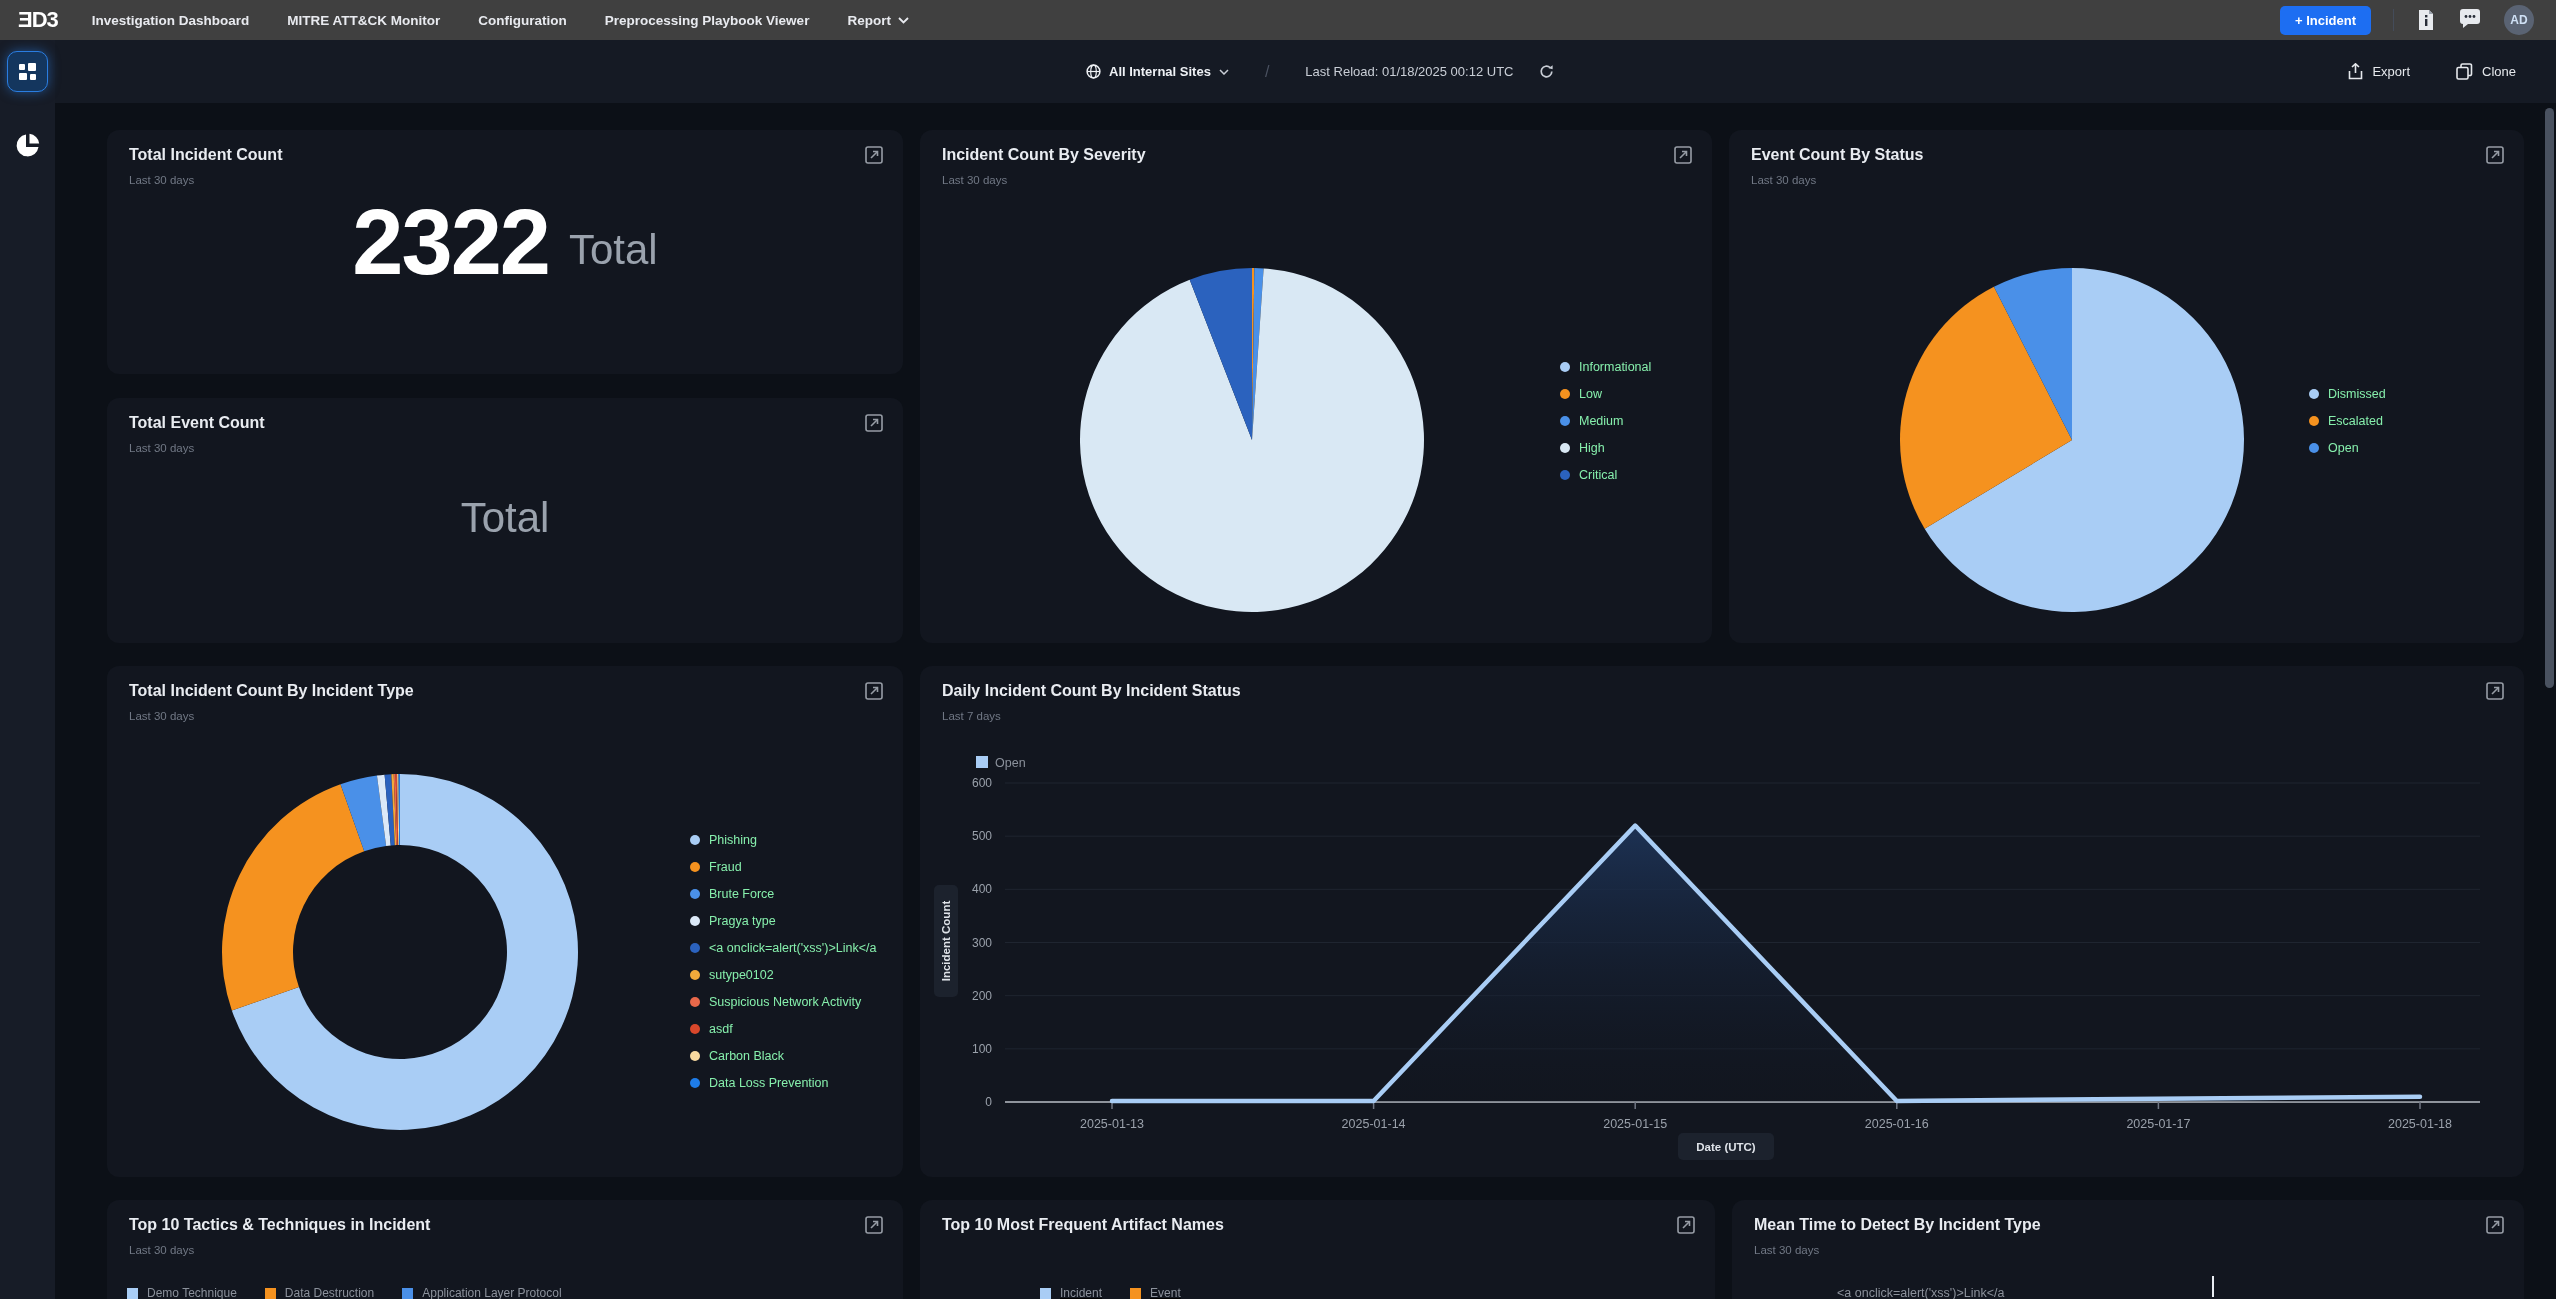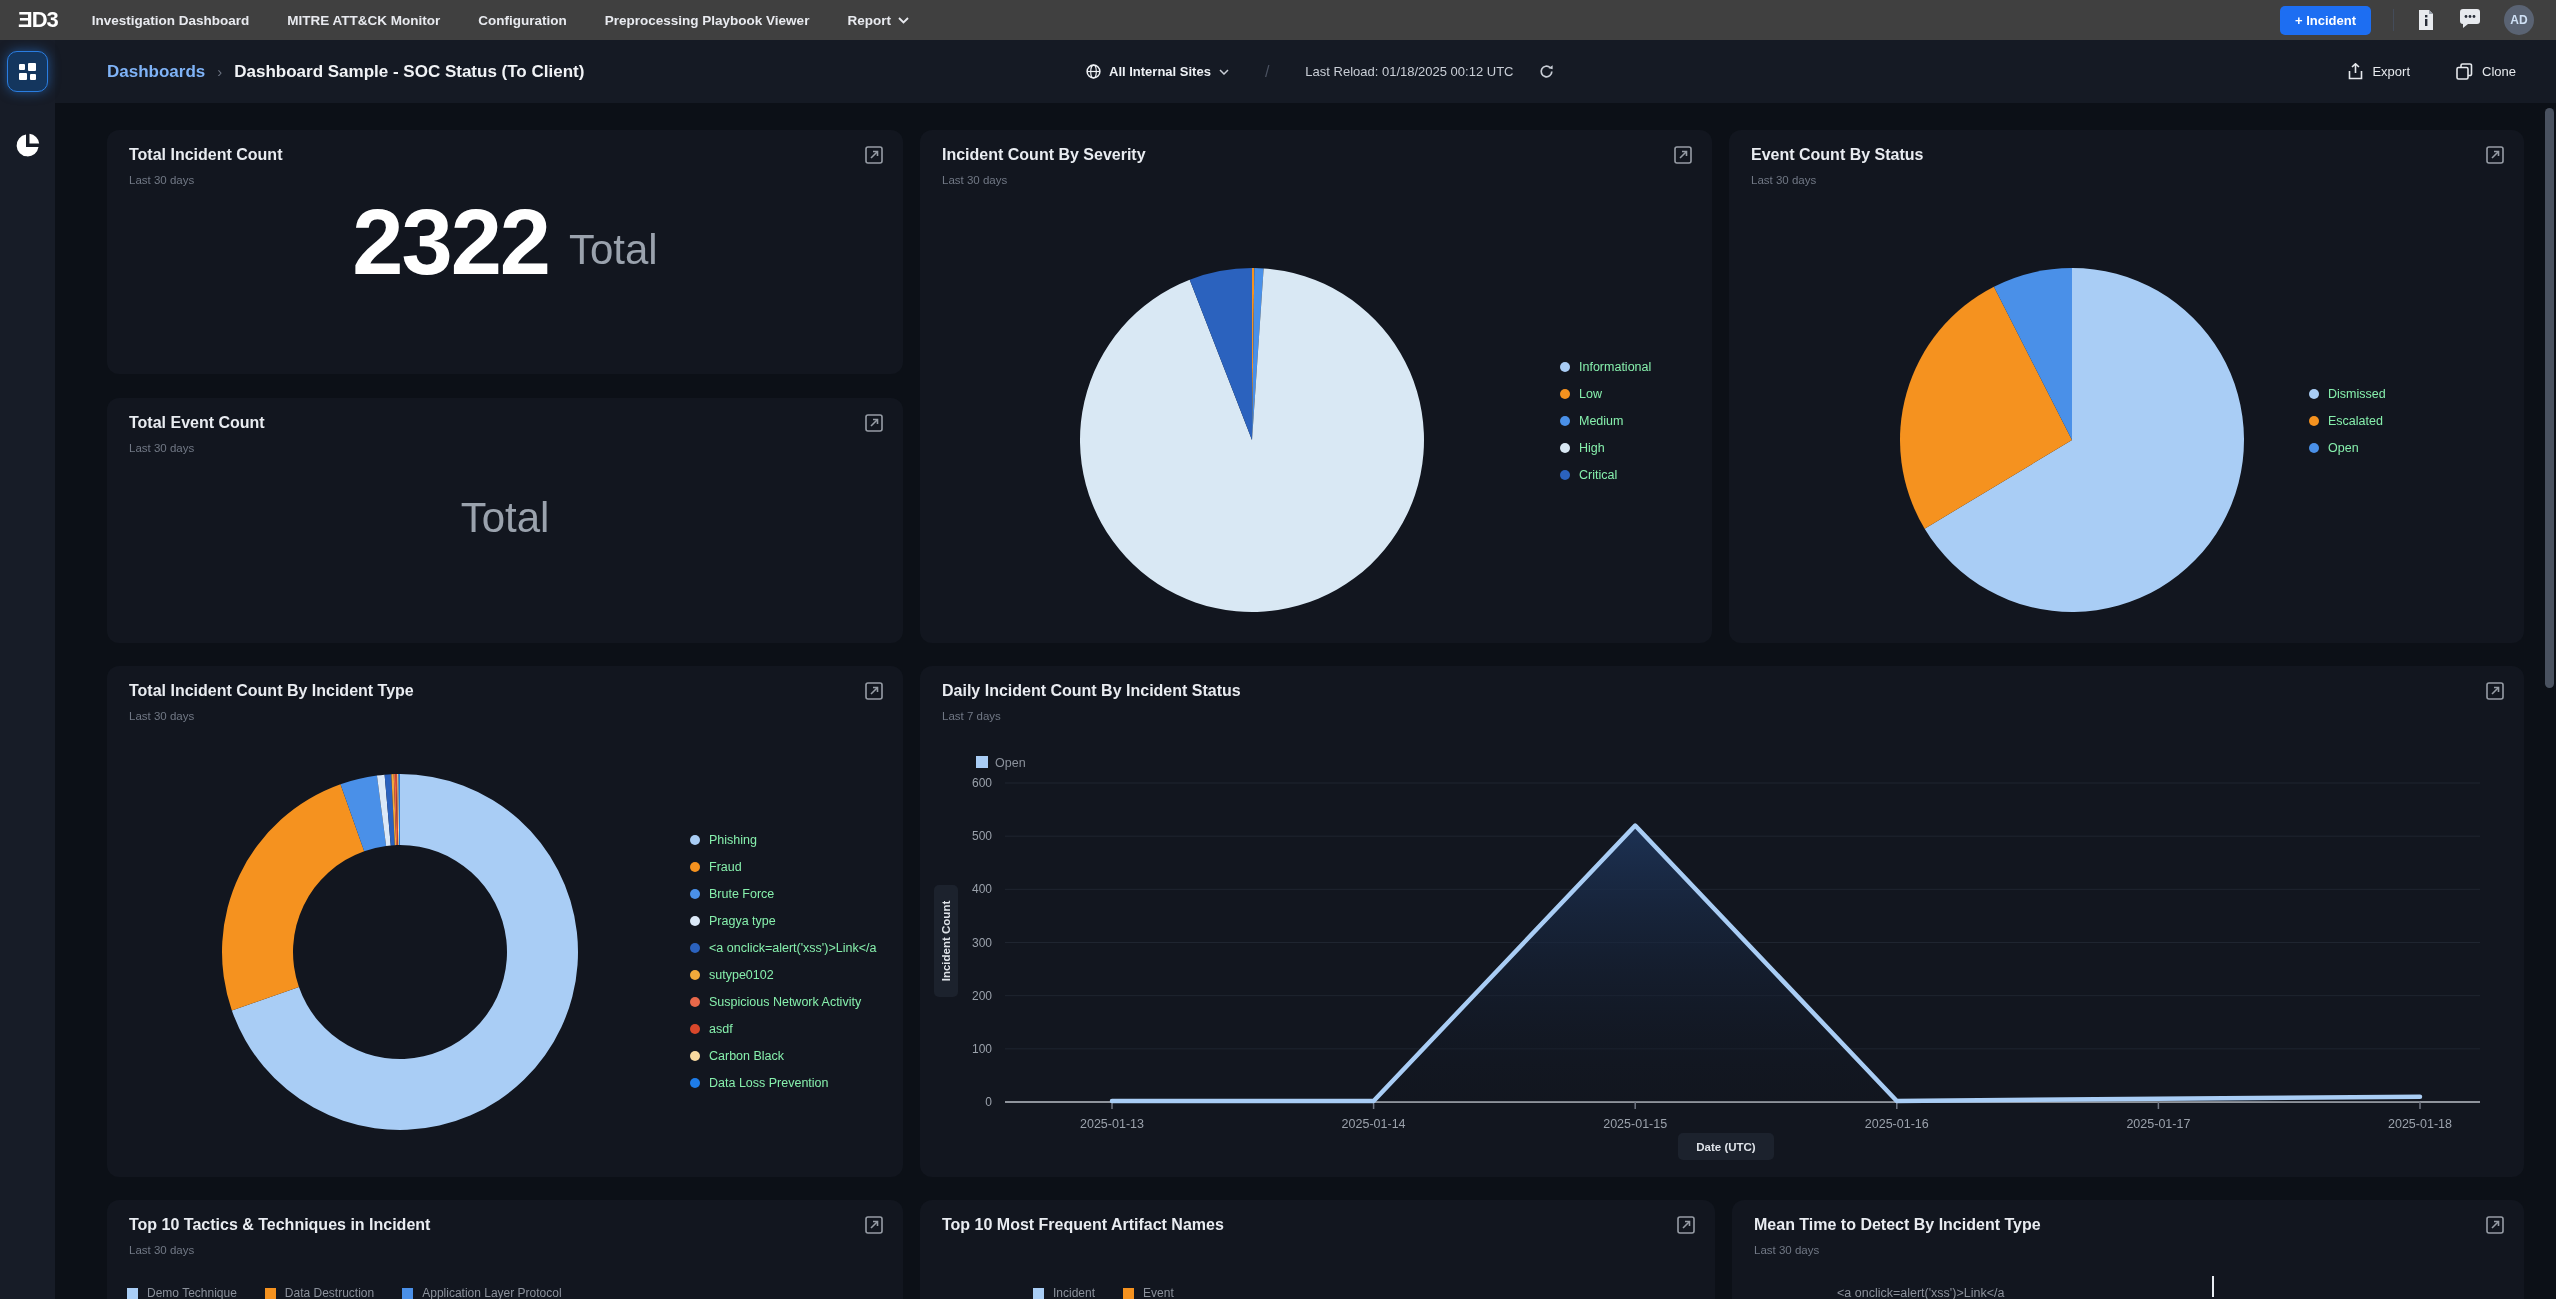--- a/index.html
+++ b/index.html
@@ -102,25 +102,20 @@
       <path d="M2 3 a3 3 0 0 1 3-3 h14 a3 3 0 0 1 3 3 v9 a3 3 0 0 1-3 3 h-9 l-5 4 v-4 h-0 a3 3 0 0 1-3-3 z" fill="#e7eaee"></path>
       <circle cx="8" cy="7.5" r="1.4" fill="#272d38"></circle>
       <circle cx="12" cy="7.5" r="1.4" fill="#272d38"></circle>
       <circle cx="16" cy="7.5" r="1.4" fill="#272d38"></circle>
     </svg>
     <div class="avatar">AD</div>
   </div>
 </div>
 
 <div id="header">
-  <div class="breadcrumb">
-    <span class="bc-root">Dashboards</span>
-    <span class="bc-sep">›</span>
-    <span class="bc-current">Dashboard Sample - SOC Status (To Client)</span>
-  </div>
   <div class="header-center">
     <div class="site-filter">
       <svg width="15" height="15" viewBox="0 0 15 15">
         <circle cx="7.5" cy="7.5" r="6.4" fill="none" stroke="#eef1f5" stroke-width="1.5"></circle>
         <ellipse cx="7.5" cy="7.5" rx="2.8" ry="6.4" fill="none" stroke="#eef1f5" stroke-width="1.2"></ellipse>
         <line x1="1.2" y1="7.5" x2="13.8" y2="7.5" stroke="#eef1f5" stroke-width="1.2"></line>
       </svg>
       <span>All Internal Sites</span>
       <svg width="10" height="6" viewBox="0 0 10 6">
         <polyline points="1,1 5,5 9,1" fill="none" stroke="#c9ced6" stroke-width="1.5"></polyline>
@@ -408,21 +403,21 @@
   </div>
 </div>
 
 <div class="card" style="left:920px; top:1200px; width:795px; height:240px;">
   <div class="card-title">Top 10 Most Frequent Artifact Names</div>
   <svg class="expand-btn" viewBox="0 0 18 18">
     <rect x="1" y="1" width="16" height="16" rx="2" fill="none" stroke="#aeb4bd" stroke-width="1.6"></rect>
     <line x1="6" y1="12" x2="12" y2="6" stroke="#aeb4bd" stroke-width="1.6"></line>
     <polyline points="8,5.5 12.5,5.5 12.5,10" fill="none" stroke="#aeb4bd" stroke-width="1.6"></polyline>
   </svg>
-  <div class="hlegend" style="left:113px; top:86px;">
+  <div class="hlegend" style="left:120px; top:86px;text-decoration:underline;">
       <div class="legend-item">
         <span class="legend-sq" style="background: rgb(169, 205, 245);"></span>
         <span class="legend-label">Incident</span>
       </div>
       <div class="legend-item">
         <span class="legend-sq" style="background: rgb(245, 146, 31);"></span>
         <span class="legend-label">Event</span>
       </div>
     </div>
 </div>

